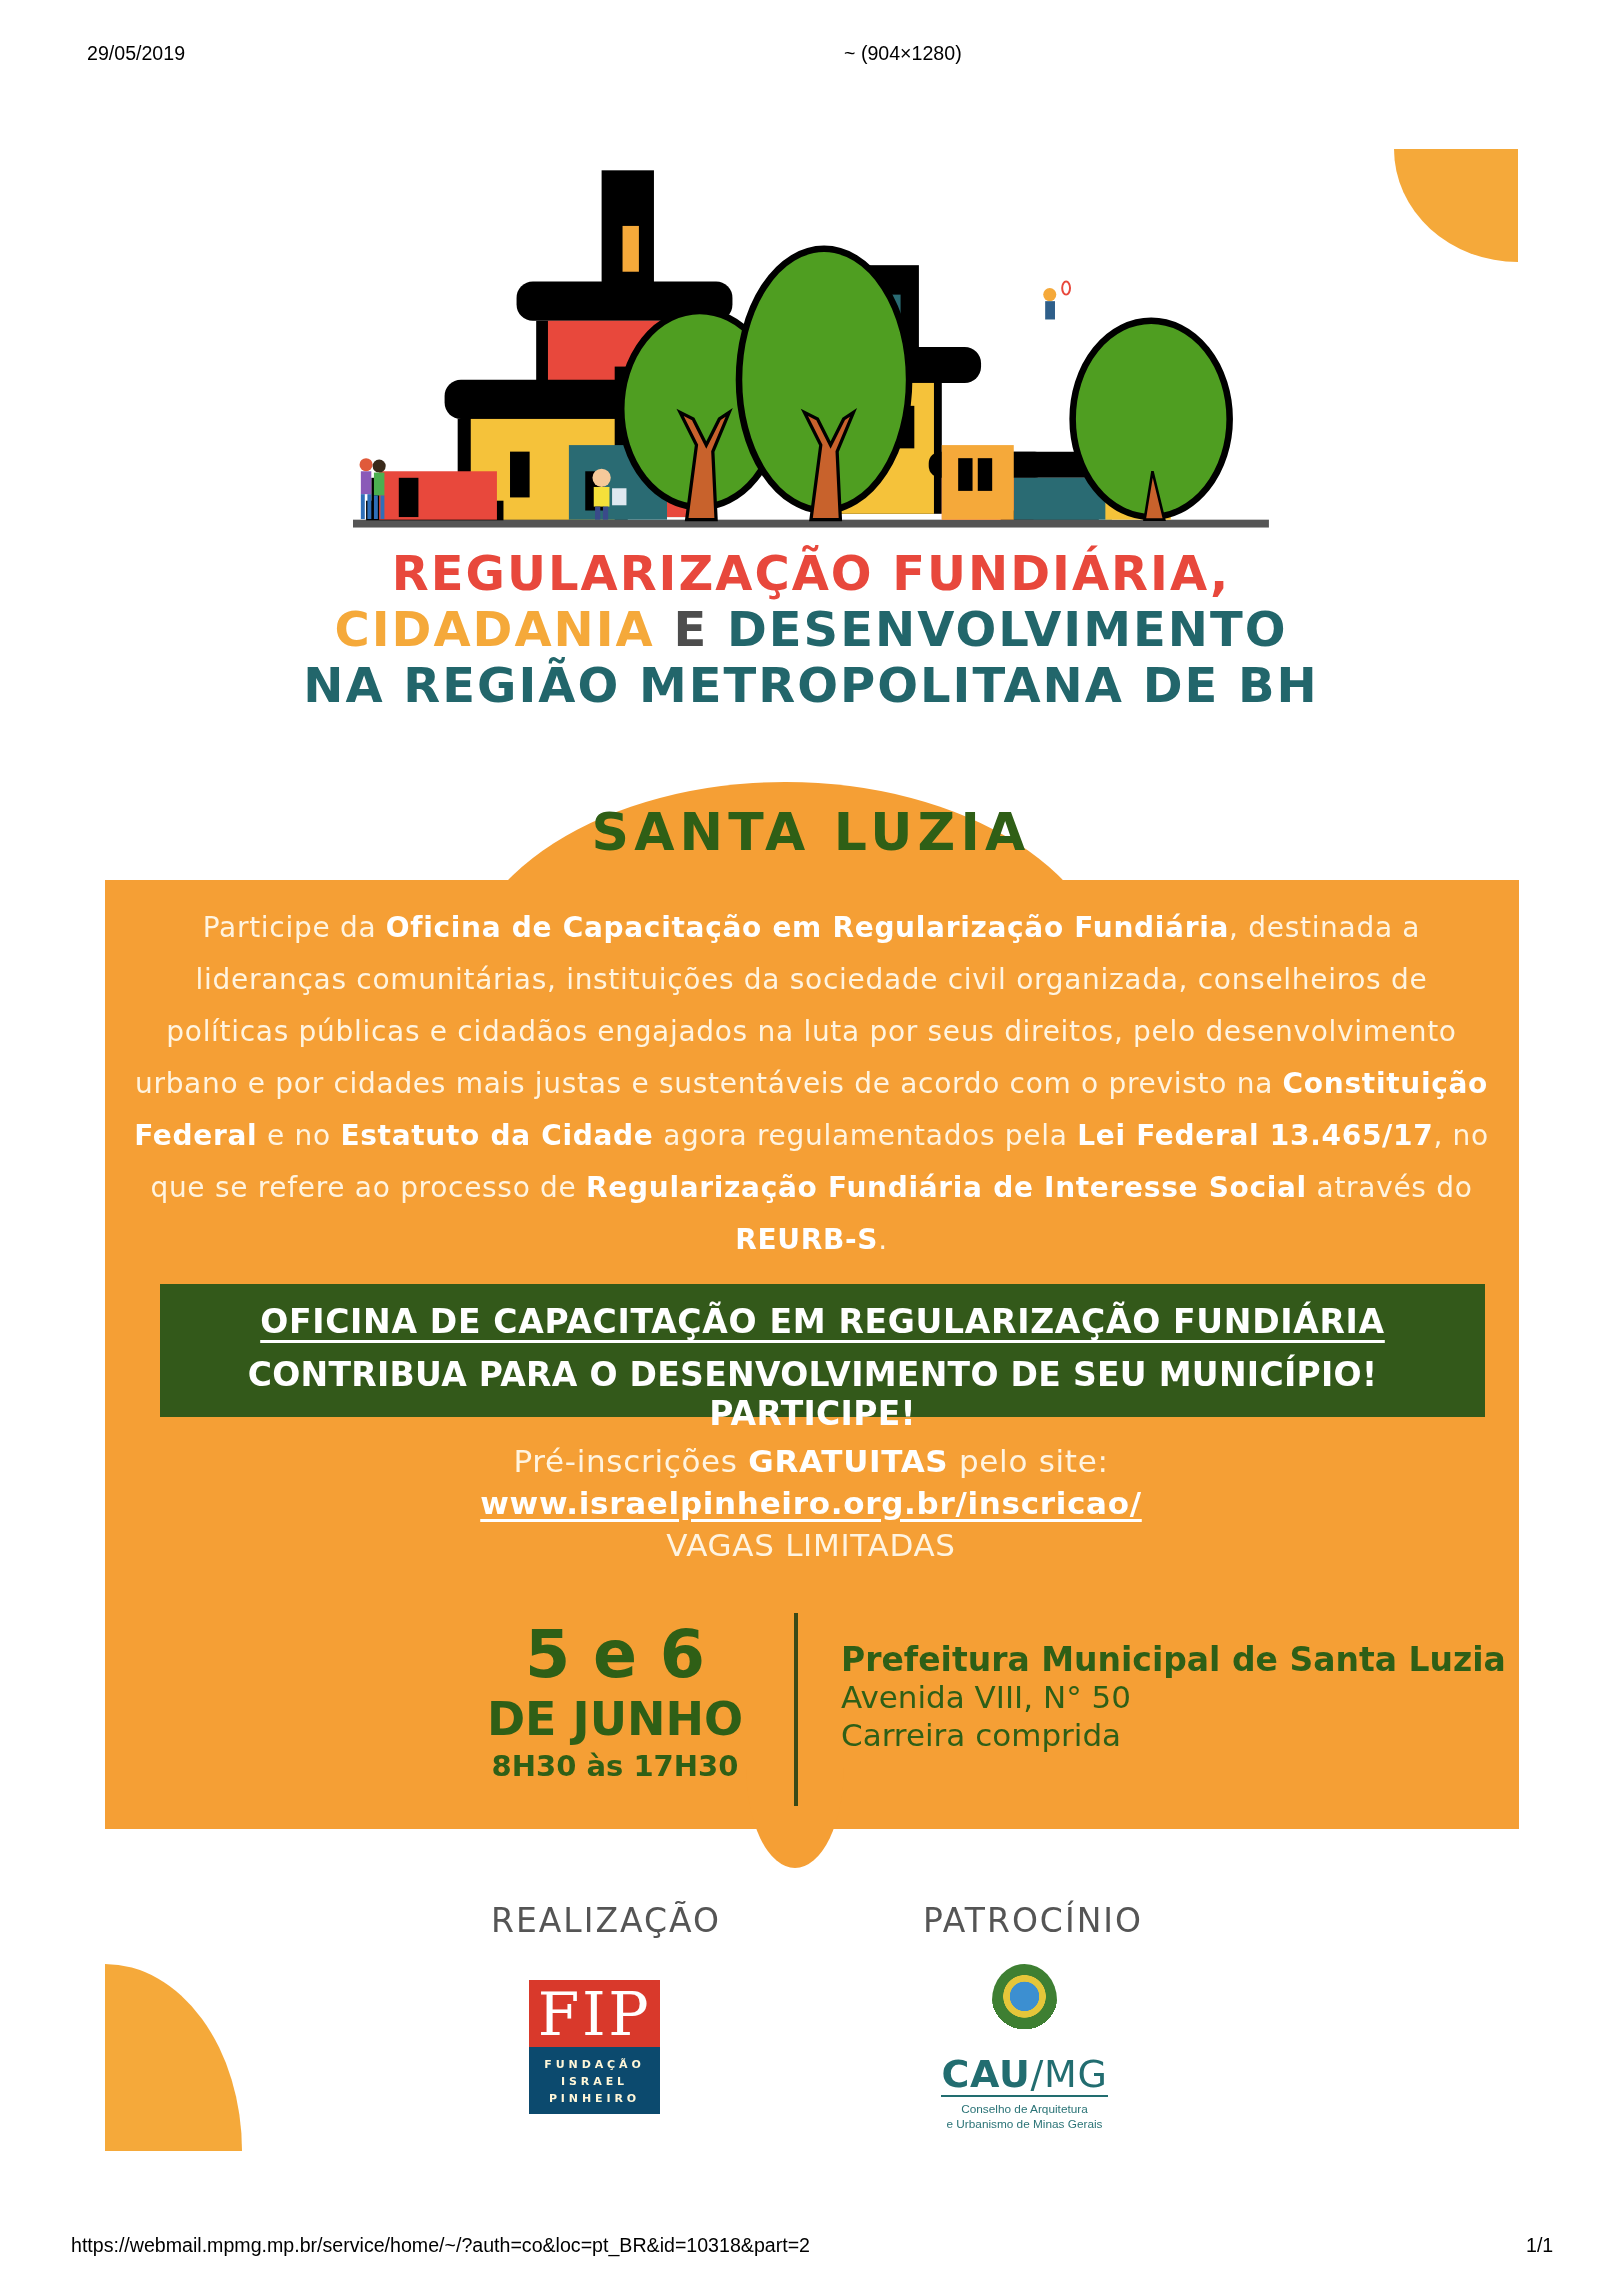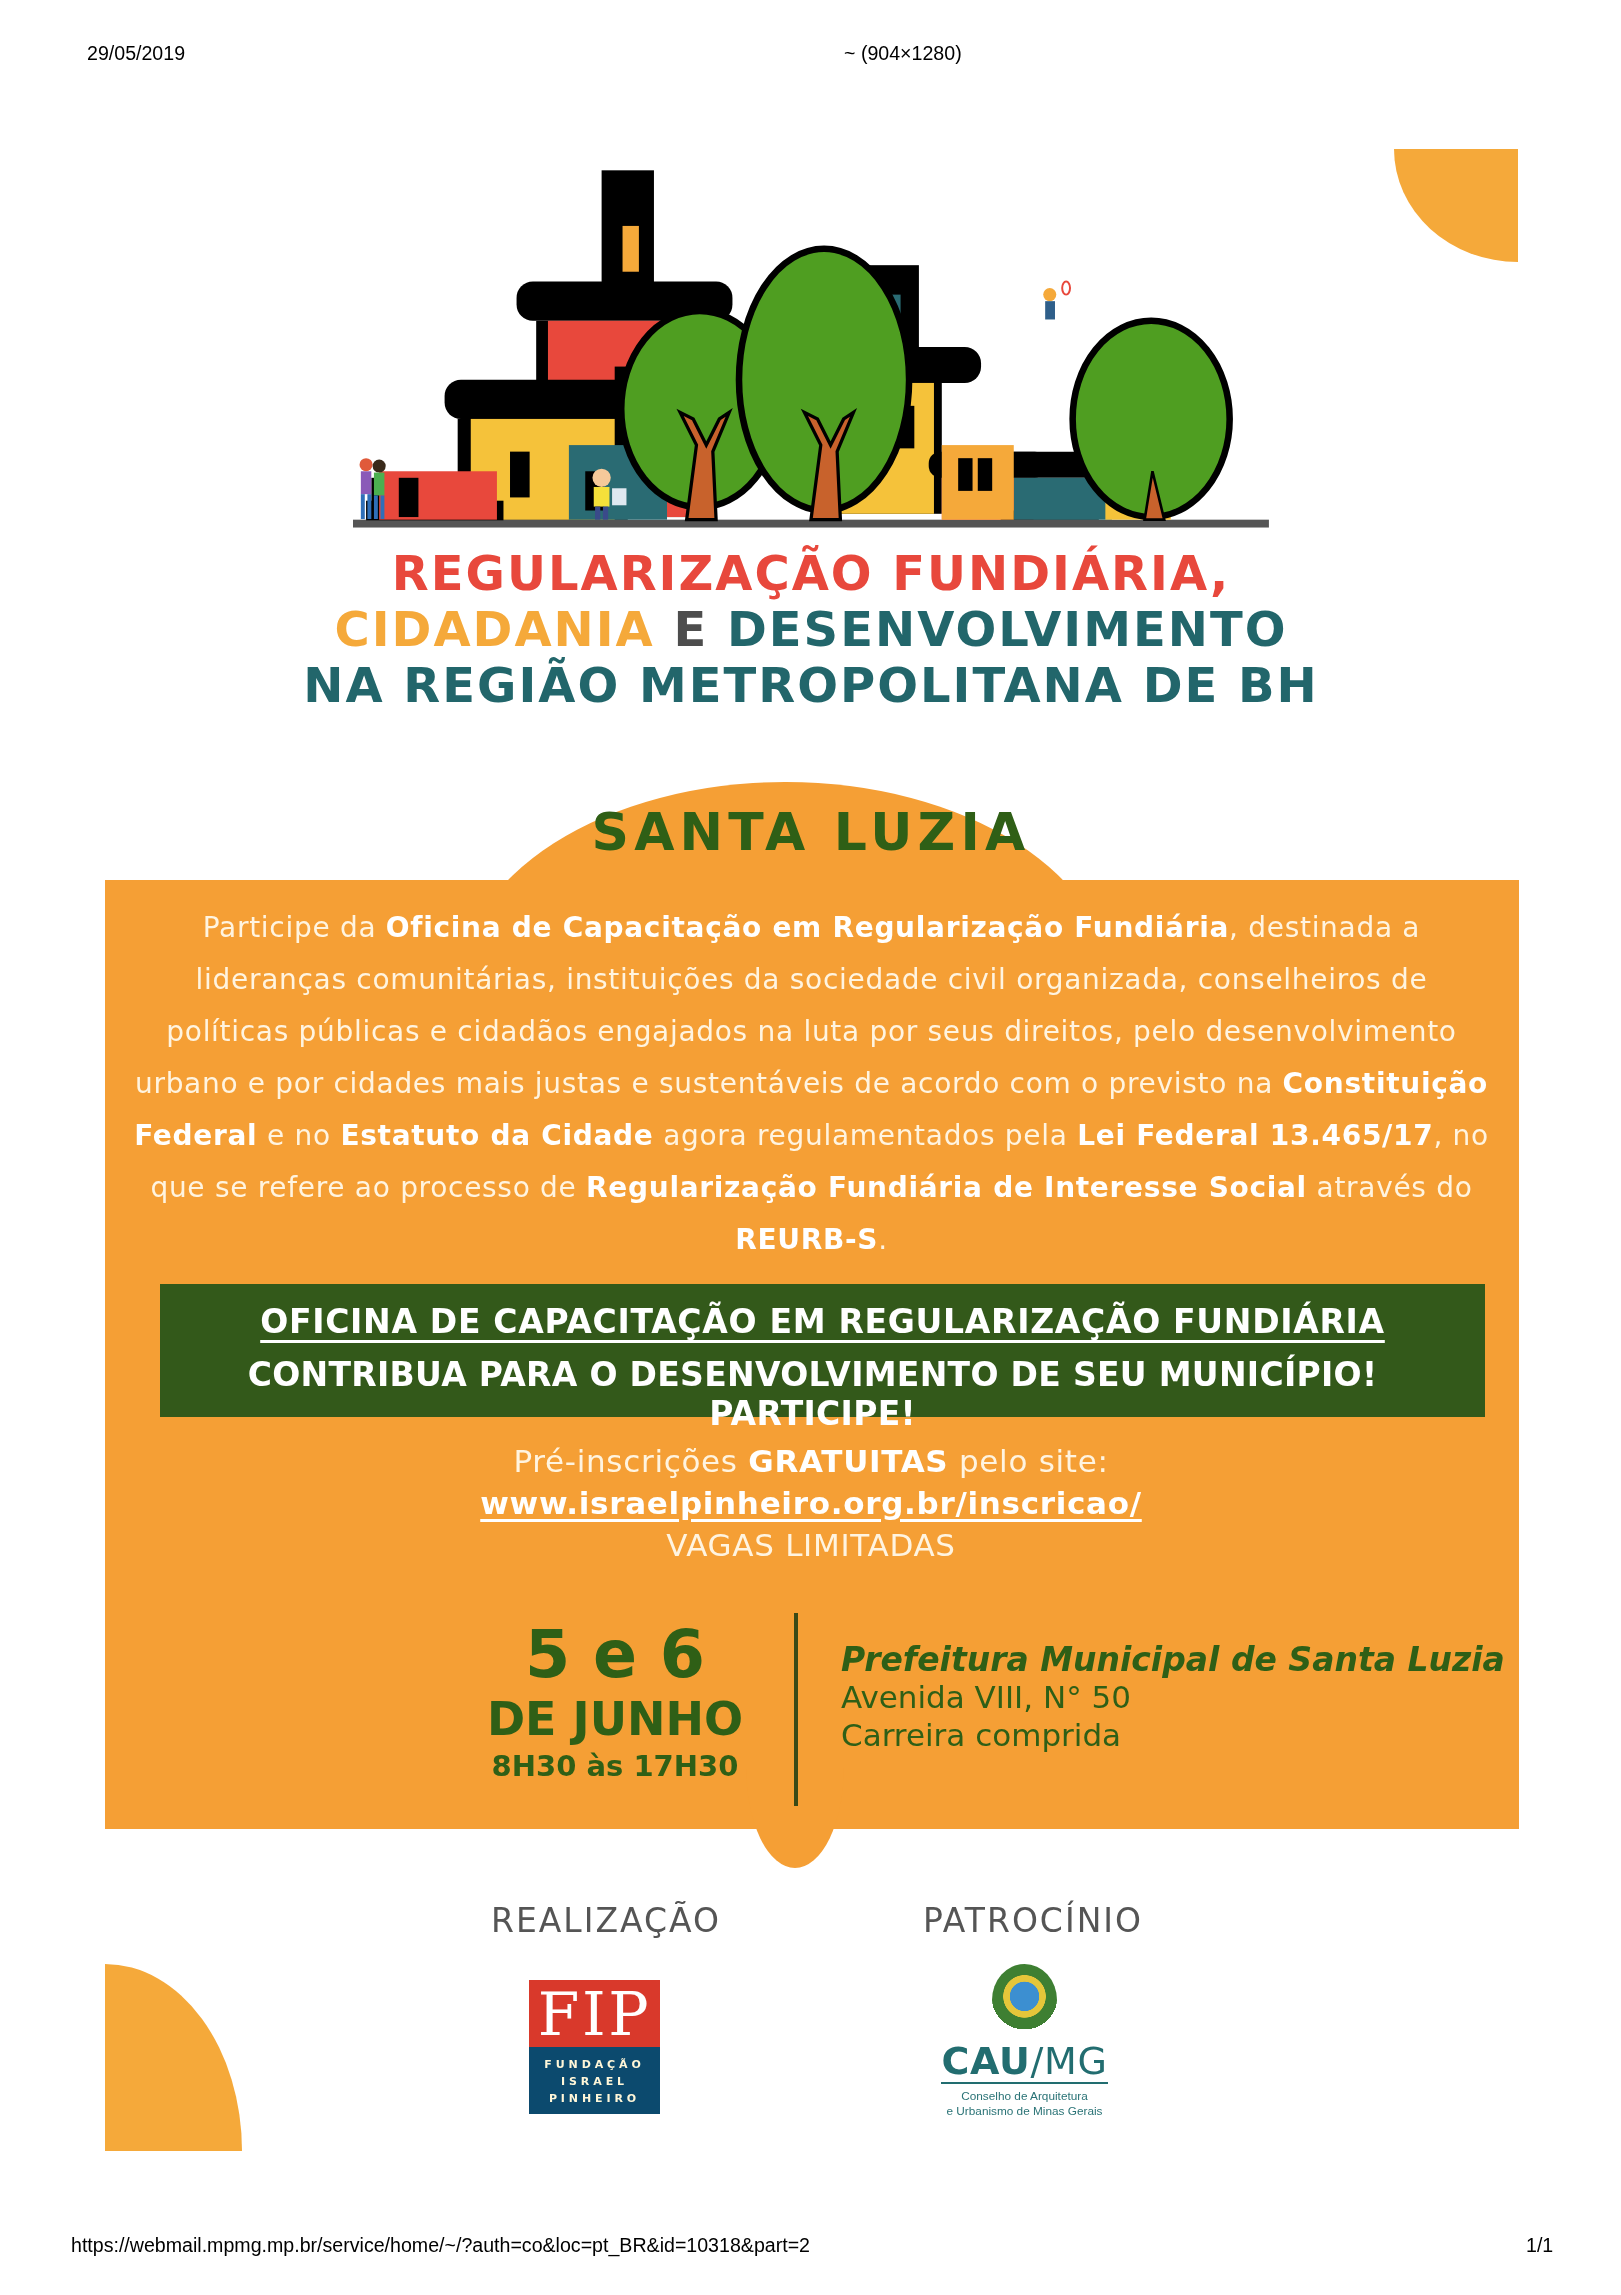--- a/index.html
+++ b/index.html
@@ -40,21 +40,21 @@
   .venue { left:841px; color:#2f5f16; font-size:31px; }
   .sponsor-lbl { font-family:"DejaVu Sans", sans-serif; font-size:33px; color:#555; letter-spacing:2px; }
   .fip { left:529px; top:1980px; width:131px; height:134px; }
   .fip-top { width:131px; height:67px; background:#d9392b; display:flex; align-items:center; justify-content:center;
              font-family:"DejaVu Serif", serif; font-size:60px; color:#fff; letter-spacing:2.6px; }
   .fip-bot { width:131px; height:67px; background:#0c4a6e; color:#fff7d9; font-size:11px; font-weight:bold;
              letter-spacing:3.9px; text-align:center; line-height:17px; padding-top:9.2px; box-sizing:border-box; }
   .cau { left:936px; top:1964px; width:177px; height:157px; text-align:center; }
   .crest { margin:0 auto; width:65px; height:72px; border-radius:50%;
            background:radial-gradient(circle at 50% 45%, #3c8fd1 0 14.4px, #e5c63a 15px 21px, #3e7f32 21.6px 33px, transparent 33px); }
-  .cau-name { font-size:38px; color:#226d70; letter-spacing:0.7px; font-weight:bold; margin-top:4px;
+  .cau-name { font-size:38px; color:#226d70; letter-spacing:0.7px; font-weight:bold; margin-top:17px;
               border-bottom:2px solid #226d70; display:inline-block; line-height:42px; }
   .cau-name span { font-weight:normal; }
   .cau-sub { font-family:"Liberation Sans", sans-serif; font-size:11.8px; color:#2a7376; line-height:14.4px; margin-top:5.2px; }
 </style>
 </head>
 <body>
 
 <div class="abs pdf-hdr" style="left:87px; top:42px;">29/05/2019</div>
 <div class="abs pdf-hdr" style="left:844px; top:42px;">~ (904×1280)</div>
 
@@ -162,21 +162,21 @@
 </div>
 <div class="abs reg" style="top:1485px; font-weight:bold;">
   <span class="url">www.israelpinheiro.org.br/inscricao/</span>
 </div>
 <div class="abs reg" style="top:1527px;">VAGAS LIMITADAS</div>
 
 <div class="abs dates" style="top:1617px; font-size:65px;">5 e 6</div>
 <div class="abs dates" style="top:1692px; font-size:46px;">DE JUNHO</div>
 <div class="abs dates" style="top:1749px; font-size:29px;">8H30 às 17H30</div>
 <div class="abs divider"></div>
-<div class="abs venue" style="top:1640px; font-weight:bold; font-size:33px;font-style:italic;">Prefeitura Municipal de Santa Luzia</div>
+<div class="abs venue" style="top:1640px; font-weight:bold; font-size:33px;">Prefeitura Municipal de Santa Luzia</div>
 <div class="abs venue" style="top:1679px;">Avenida VIII, N° 50</div>
 <div class="abs venue" style="top:1717px;">Carreira comprida</div>
 
 <div class="abs sponsor-lbl" style="left:491px; top:1901px;">REALIZAÇÃO</div>
 <div class="abs sponsor-lbl" style="left:923px; top:1901px;">PATROCÍNIO</div>
 
 <div class="abs fip">
   <div class="fip-top">FIP</div>
   <div class="fip-bot">
     <div>FUNDAÇÃO</div>

